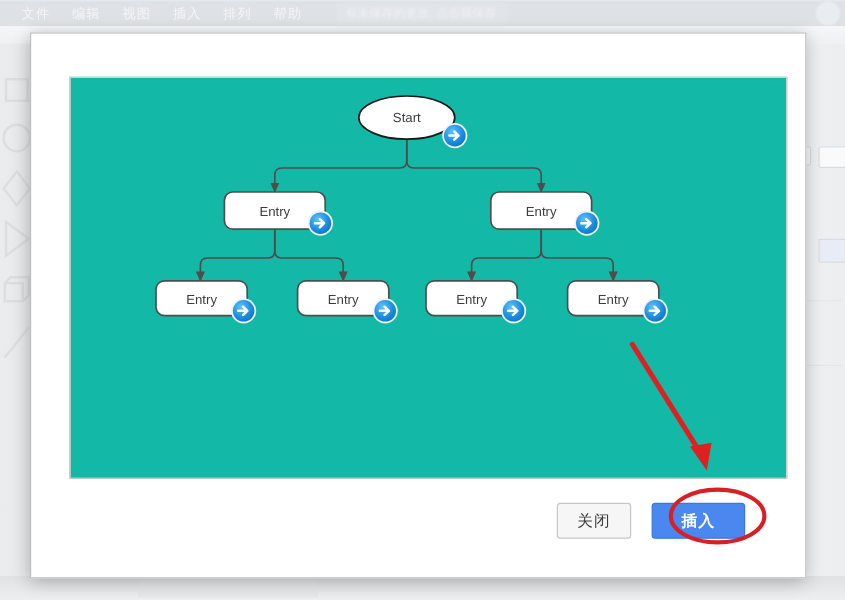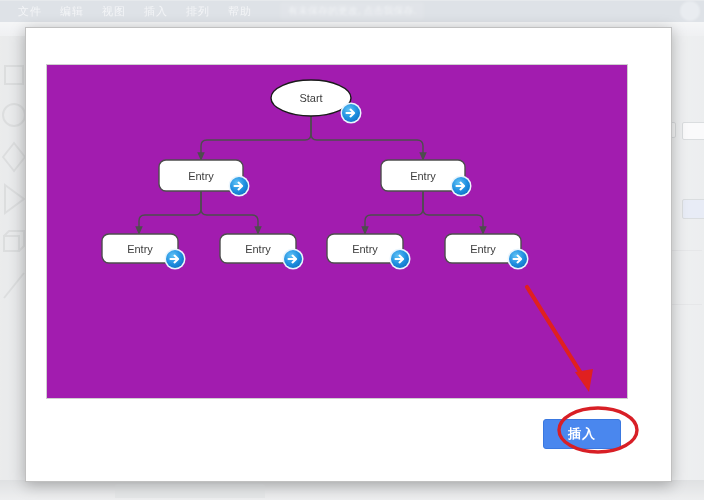--- a/index.html
+++ b/index.html
@@ -84,22 +84,22 @@
     background:rgba(255,255,255,.55);
   }
 
   
   #modal{
     position:absolute;left:25px;top:27px;width:645px;height:453px;
     background:#ffffff;border:1px solid #c0c0c0;
     box-shadow:0 3px 14px rgba(0,0,0,.28);
   }
   #modal-body{
-    position:absolute;left:20px;top:36px;width:580px;height:333px;
-    border:1px solid #cfcfcf;background:#a21caf;overflow:hidden;
+    position:absolute;left:32px;top:36px;width:580px;height:333px;
+    border:1px solid #cfcfcf;background:#14b8a6;overflow:hidden;padding-left:16px;
   }
   #diagram-svg{display:block;}
 
   #modal-footer{
     position:absolute;left:0;bottom:22px;width:645px;height:40px;
   }
   .dlg-btn{
     position:absolute;height:30px;border-radius:3px;font-size:13px;
     display:flex;align-items:center;justify-content:center;cursor:pointer;
     box-sizing:border-box;letter-spacing:1px;
@@ -285,20 +285,21 @@
       </g>
       <g>
         <circle cx="471" cy="194" r="10.5" fill="#eaf5fd"></circle>
         <circle cx="471" cy="194" r="9" fill="url(#badgeGrad)"></circle>
         <path d="M466.5,194 h6.5 M470.5,190.6 l3.6,3.4 l-3.6,3.4" fill="none" stroke="#ffffff" stroke-width="2.1" stroke-linecap="round" stroke-linejoin="round"></path>
       </g>
     </svg>
   </div>
 
   <div id="modal-footer">
+    <div class="dlg-btn" id="close-button">关闭</div>
     <div class="dlg-btn" id="insert-button">插入</div>
   </div>
 </div>
 
 <svg id="annotation-layer">
   <g>
     <path d="M527,287 L584,378" stroke="#e02020" stroke-width="4.2" stroke-linecap="round" fill="none"></path>
     <polygon points="589,392 575,372 593,369" fill="#e02020"></polygon>
   </g>
   <ellipse cx="598" cy="430" rx="39" ry="22" fill="none" stroke="#d81f26" stroke-width="3.4"></ellipse>

